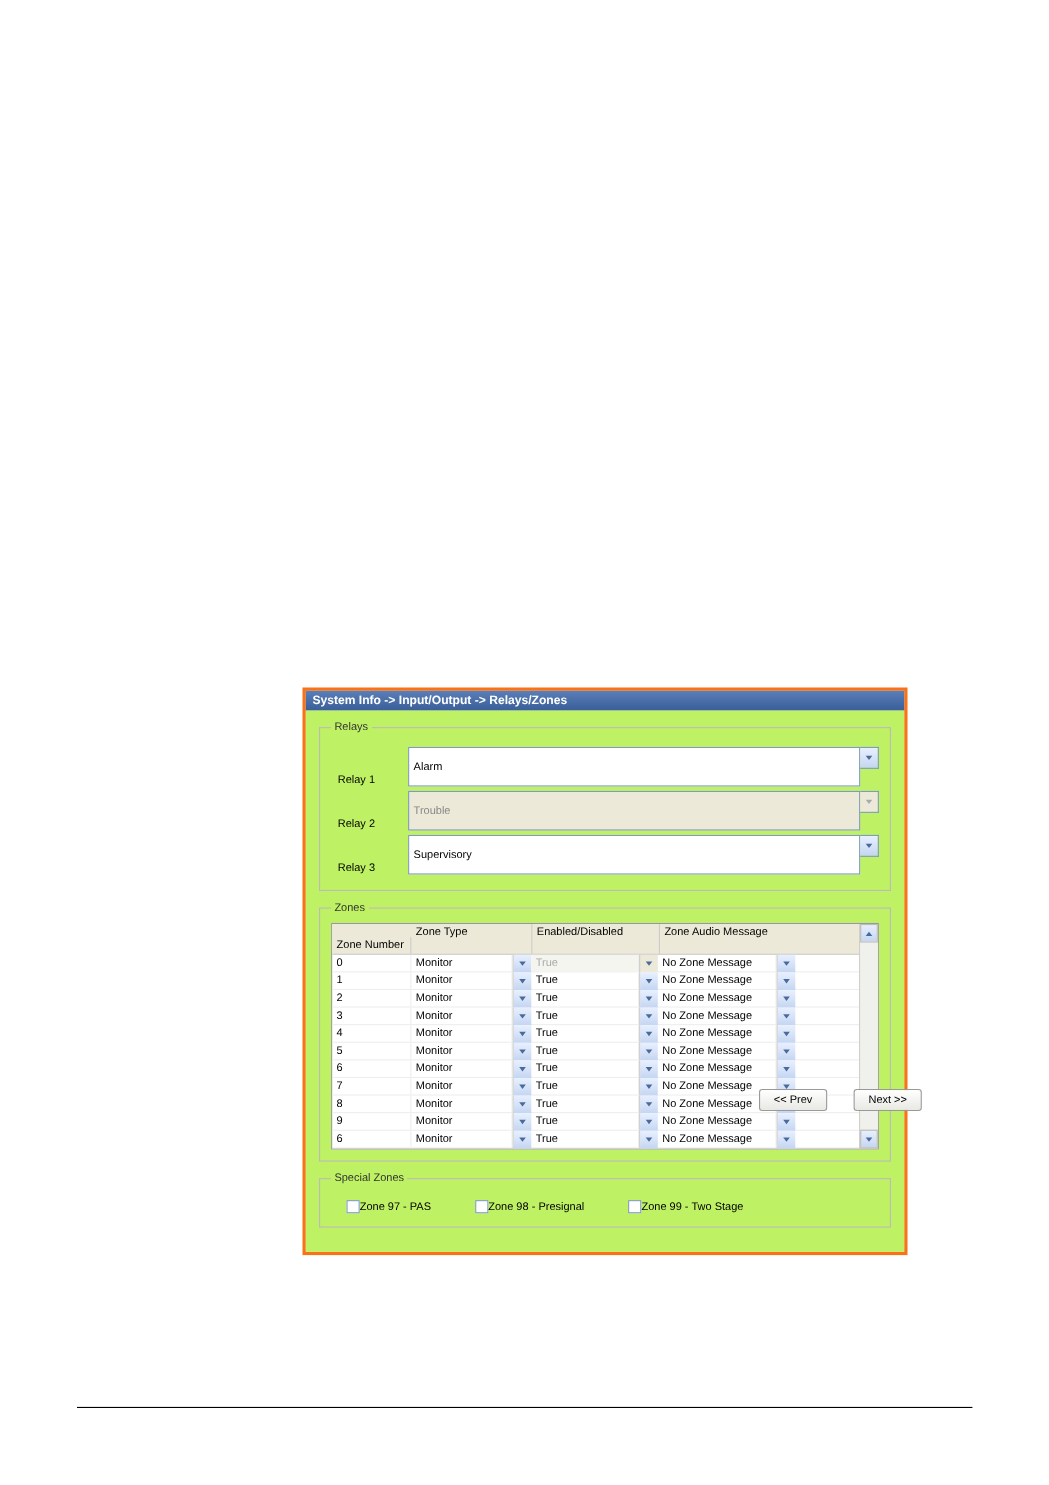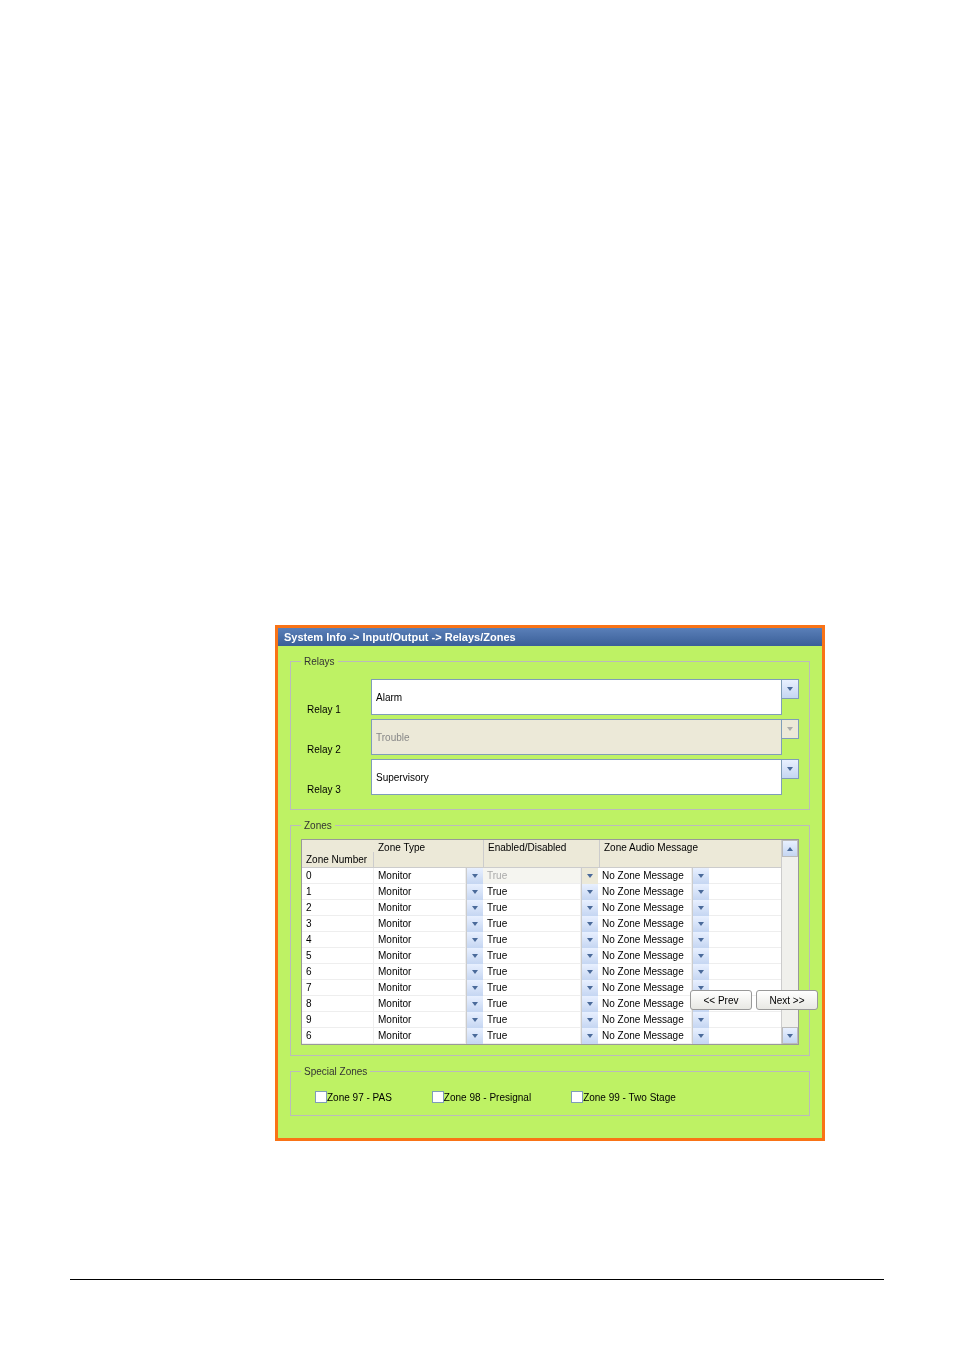--- a/index.html
+++ b/index.html
@@ -115,21 +115,21 @@
     }
     .gc {
       padding: 1px 4px;
       border-right: 1px solid #eee;
       display: flex;
       align-items: center;
     }
     .gc1 { width: 72px; }
     .gc2 { width: 92px; }
     .gc3 { width: 98px; }
-    .gc4 { width: 94px; }
+    .gc4 { width: 108px; }
     .mini-dd {
       width: 17px;
       height: 16px;
       border-left: 1px solid #ccc;
       background: linear-gradient(#e8f0ff, #c5d6f2);
       display: flex;
       align-items: center;
       justify-content: center;
     }
     .mini-dd.disabled { background: #ece9d8; }
@@ -167,21 +167,21 @@
     .chkbox {
       width: 12px; height: 12px;
       border: 1px solid #7f9db9;
       background: #fff;
     }
     .footer {
       position: absolute;
       top: 990px;
       left: 690px;
       display: flex;
-      gap: 4px;
+      gap: 24px;
     }
     .btn {
       width: 62px;
       height: 20px;
       border: 1px solid #999;
       border-radius: 3px;
       background: linear-gradient(#fff, #e8e8e4);
       font-size: 10px;
       display: flex;
       align-items: center;

